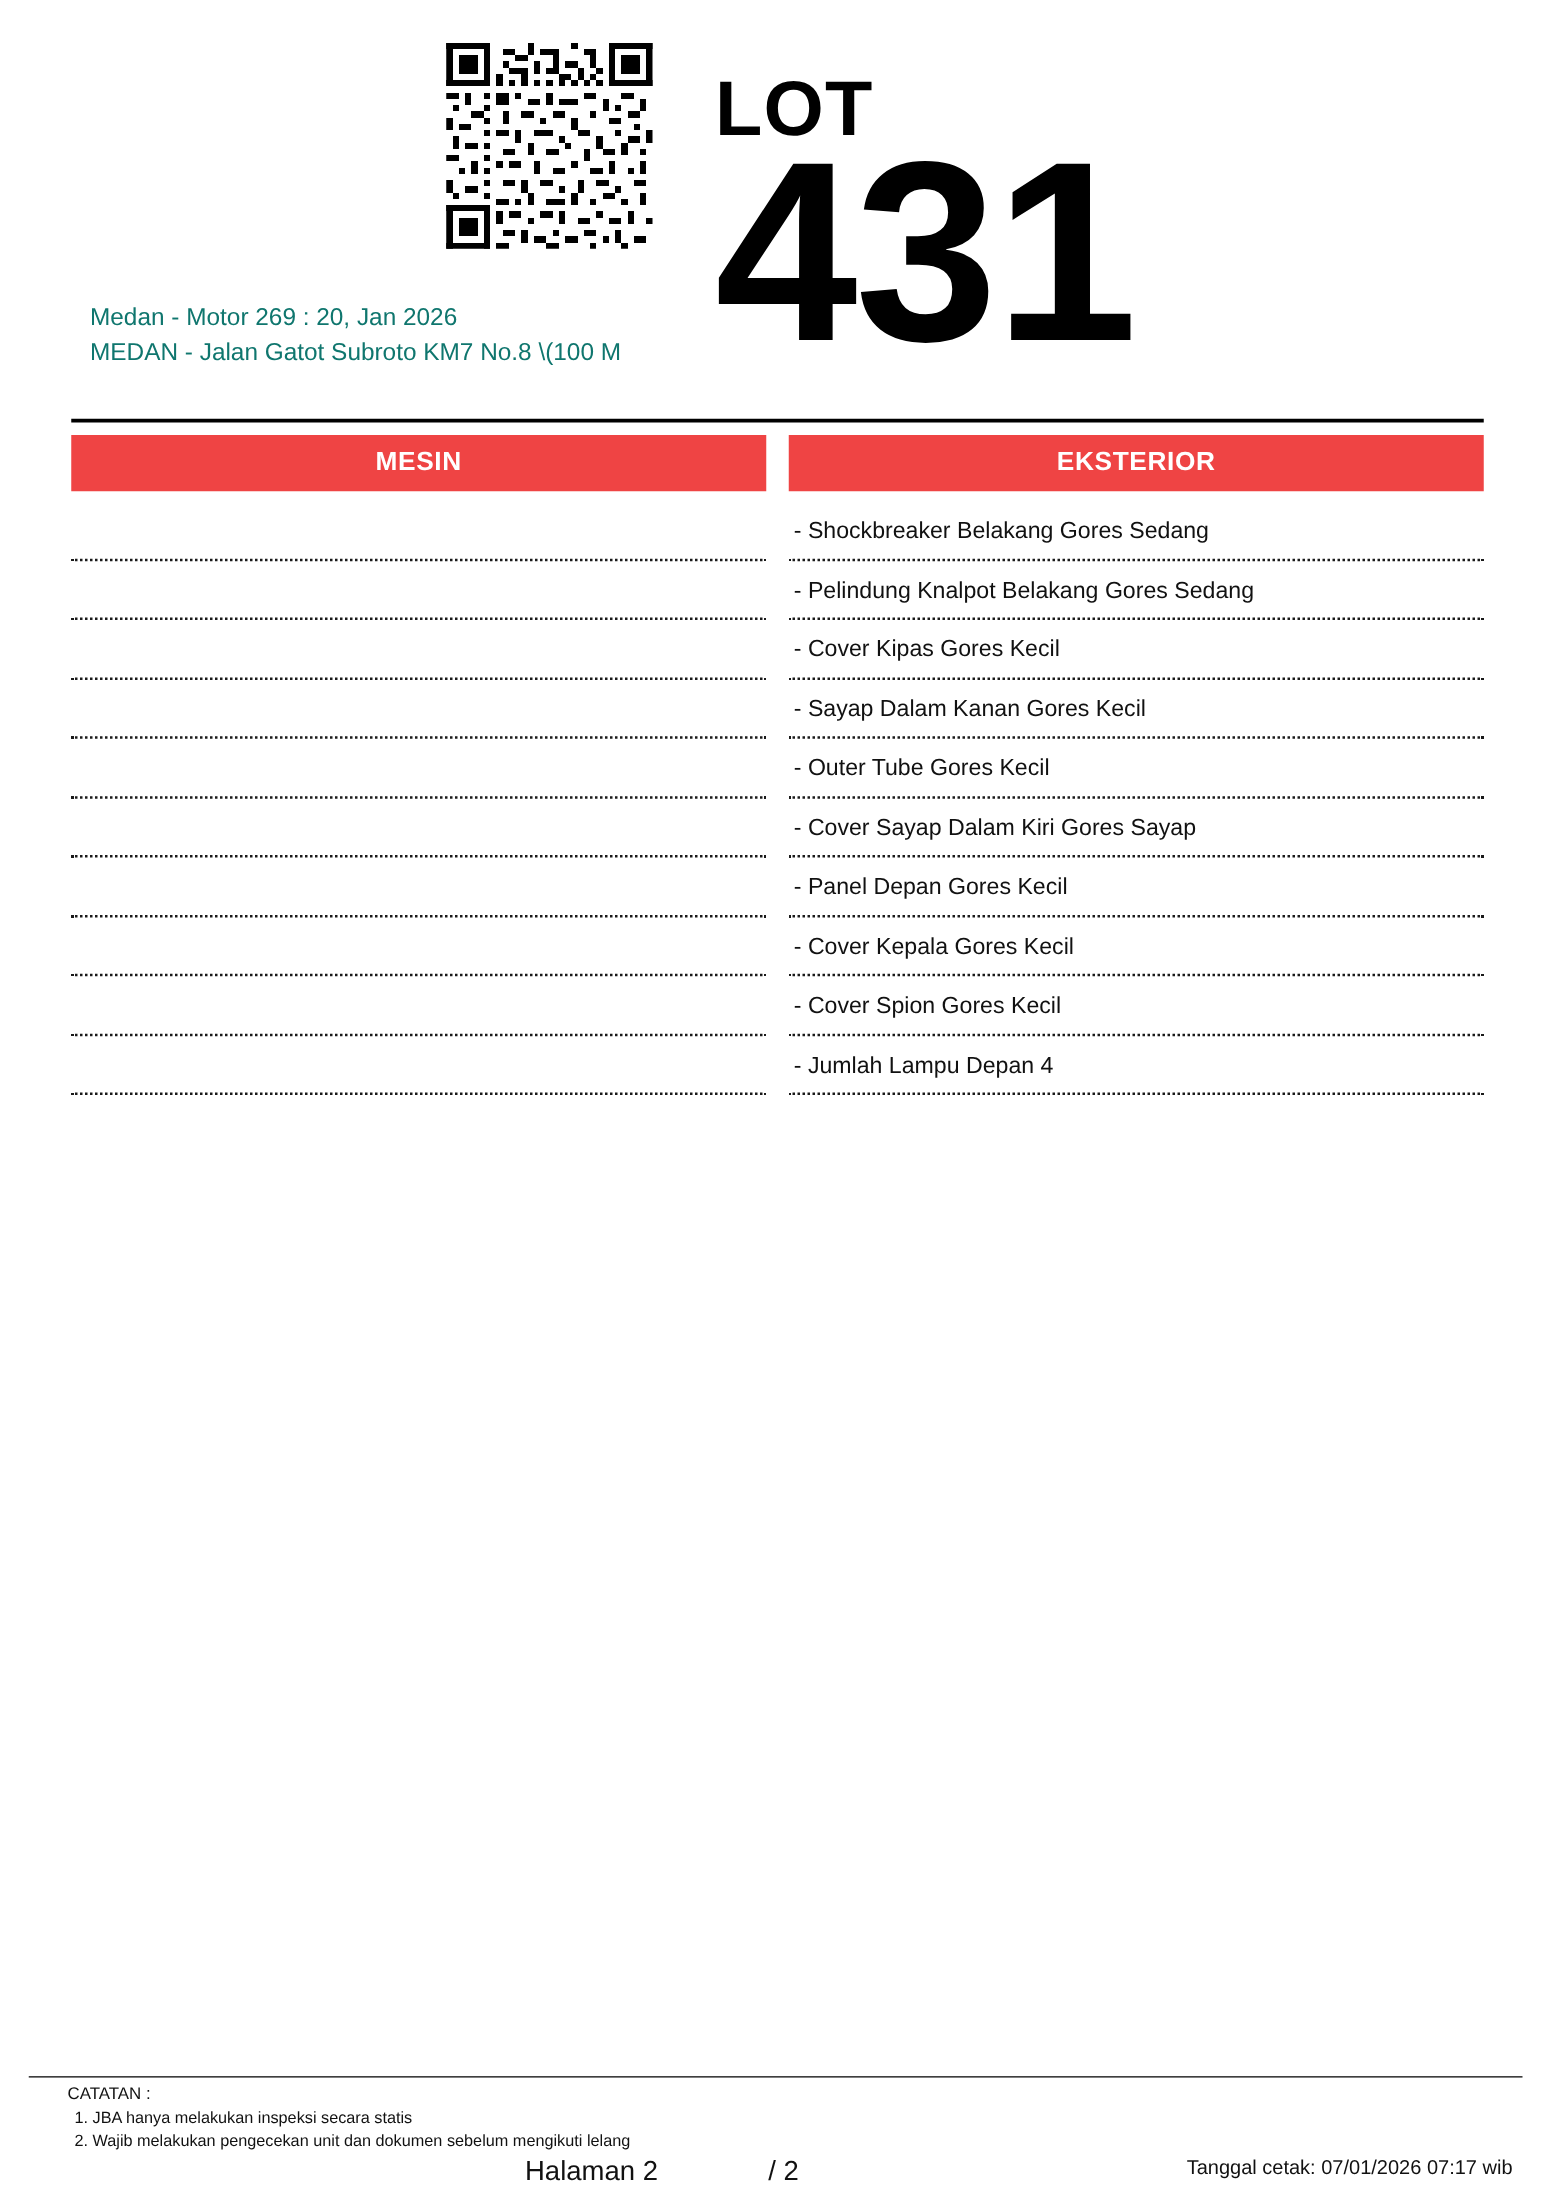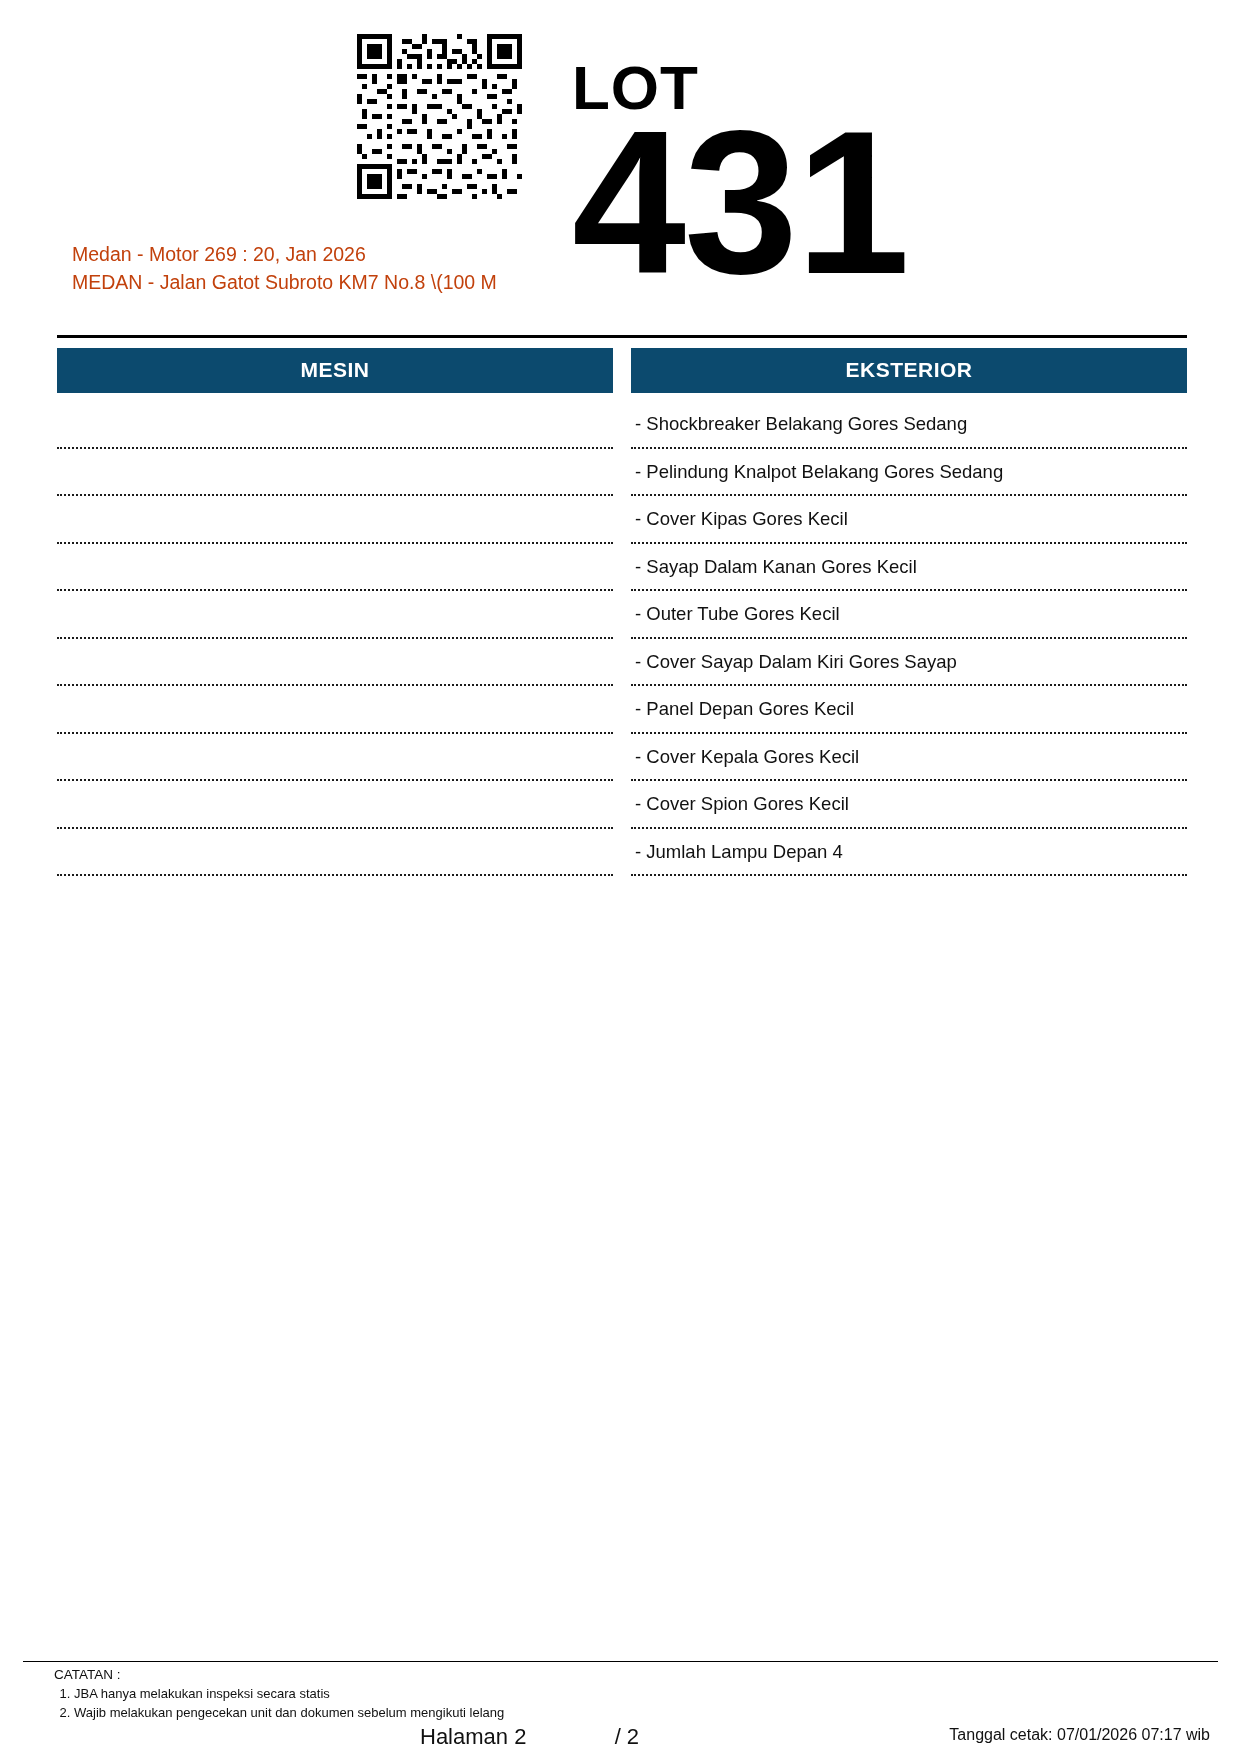--- a/index.html
+++ b/index.html
@@ -65,21 +65,21 @@
     margin-top: -6px;
   }
 
   .meta {
     position: absolute;
     left: 0px;
     top: 220px;
     width: 470px;
     font-size: 19.5px;
     line-height: 28px;
-    color: #c2410c;
+    color: #0f766e;
   }
   .meta div { white-space: nowrap; }
 
   .rule {
     position: absolute;
     left: 57px;
     top: 335px;
     width: 1130px;
     border-top: 3px solid #000;
   }
@@ -90,21 +90,21 @@
     left: 57px;
     top: 348px;
     width: 1130px;
     display: flex;
     gap: 18px;
   }
   .col {
     width: 556px;
   }
   .col-head {
-    background: #0c4a6e;
+    background: #ef4444;
     color: #fff;
     text-align: center;
     font-weight: bold;
     font-size: 21px;
     letter-spacing: 0.5px;
     padding: 10px 0 11px 0;
   }
   .rows {
     margin-top: 8px;
   }

